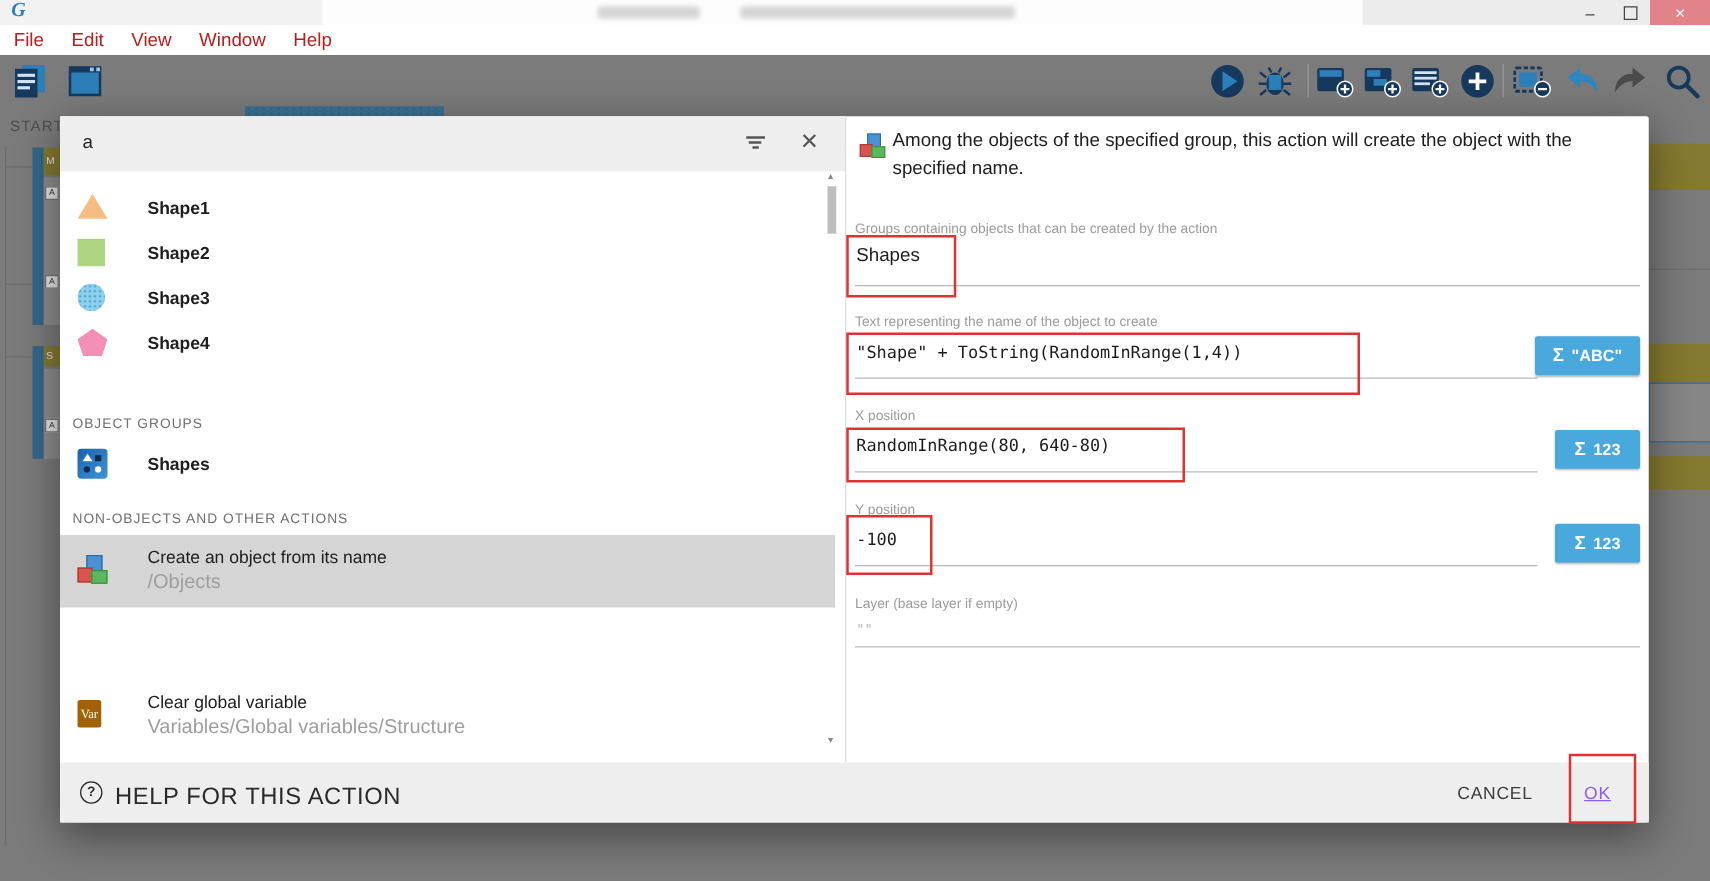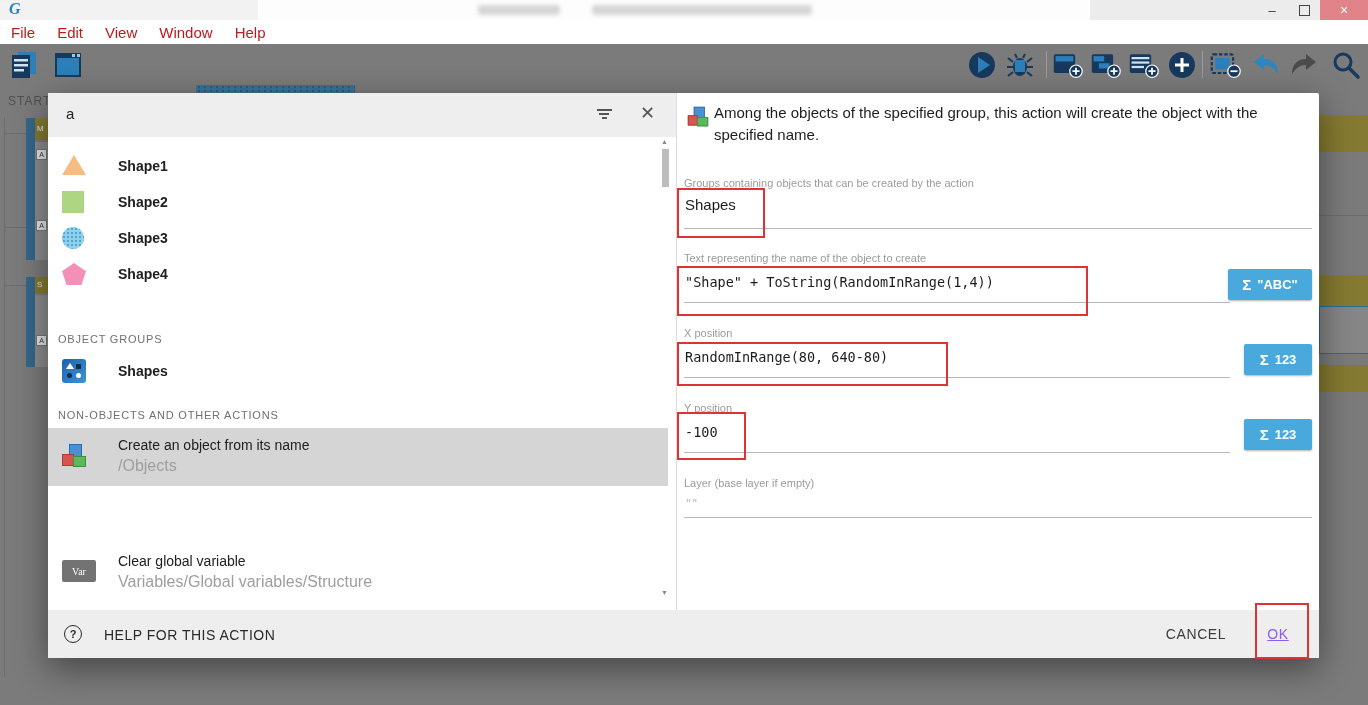--- a/index.html
+++ b/index.html
@@ -75,40 +75,40 @@
   .f-line{height:1px;background:#b9b9b9;}
   .sigma-btn{background:#49a9dd;color:#fff;border:none;border-radius:2px;display:flex;align-items:center;
              justify-content:center;gap:6px;font-size:13px;font-weight:bold;
              box-shadow:0 1px 2px rgba(0,0,0,.3);font-family:"Liberation Sans",sans-serif;}
   .sigma-btn .sg{font-size:15px;}
   .f5-value{font-family:"DejaVu Sans Mono",monospace;font-size:11px;color:#b5b5b5;}
 
   .footer{left:0;top:517px;width:1271px;height:48px;background:#eeeeee;}
   .help-circle{left:16px;top:15px;width:16px;height:16px;border:1.6px solid #2a2a2a;border-radius:50%;
                font-size:11px;color:#2a2a2a;display:flex;align-items:center;justify-content:center;font-weight:bold;}
-  .help-text{left:56px;top:17px;font-size:14px;letter-spacing:.5px;color:#2a2a2a;}
+  .help-text{left:44px;top:17px;font-size:19px;letter-spacing:.5px;color:#2a2a2a;}
   .cancel-btn{left:1108px;top:10px;width:80px;height:28px;background:none;border:none;font-size:14px;
               letter-spacing:.6px;color:#3c3c3c;font-family:"Liberation Sans",sans-serif;}
   .ok-btn{left:1208px;top:10px;width:44px;height:28px;background:none;border:none;font-size:14px;
           letter-spacing:.6px;color:#8b5cf6;font-family:"Liberation Sans",sans-serif;text-decoration:underline;}
 
   
   .anno{border:2px solid #dd3333;z-index:50;}
 
   
   .icon-triangle{width:0;height:0;border-left:12px solid transparent;border-right:12px solid transparent;
                  border-bottom:20px solid #f6bd83;top:7px;}
   .icon-square{width:22px;height:22px;background:#aed581;top:7px;}
   .icon-circle{width:22px;height:22px;border-radius:50%;background:#8ed0ef;top:7px;
                background-image:radial-gradient(#54a4c8 1px,transparent 1px);background-size:4px 4px;}
   .icon-pentagon{width:24px;height:22px;background:#f48fb8;top:7px;
                  clip-path:polygon(50% 0,100% 38%,81% 100%,19% 100%,0 38%);}
   .icon-group{width:24px;height:24px;border-radius:3px;background:linear-gradient(135deg,#1b63ad,#3f93d6);top:8px;}
   .icon-group i{position:absolute;}
-  .icon-var{width:34px;height:22px;border-radius:2px;background:#737373;color:#fff;top:16px;
+  .icon-var{width:19px;height:22px;border-radius:2px;background:#a16207;color:#fff;top:16px;
             font-family:"Liberation Serif",serif;font-size:10px;display:flex;align-items:center;justify-content:center;}
   .icon-cubes{width:24px;height:24px;top:16px;}
   .icon-cubes i{position:absolute;}
   .icon-move{width:24px;height:24px;top:16px;}
   .icon-move i{position:absolute;border-radius:50%;}
 </style>
 </head>
 <body>
 
 <div class="screen">

